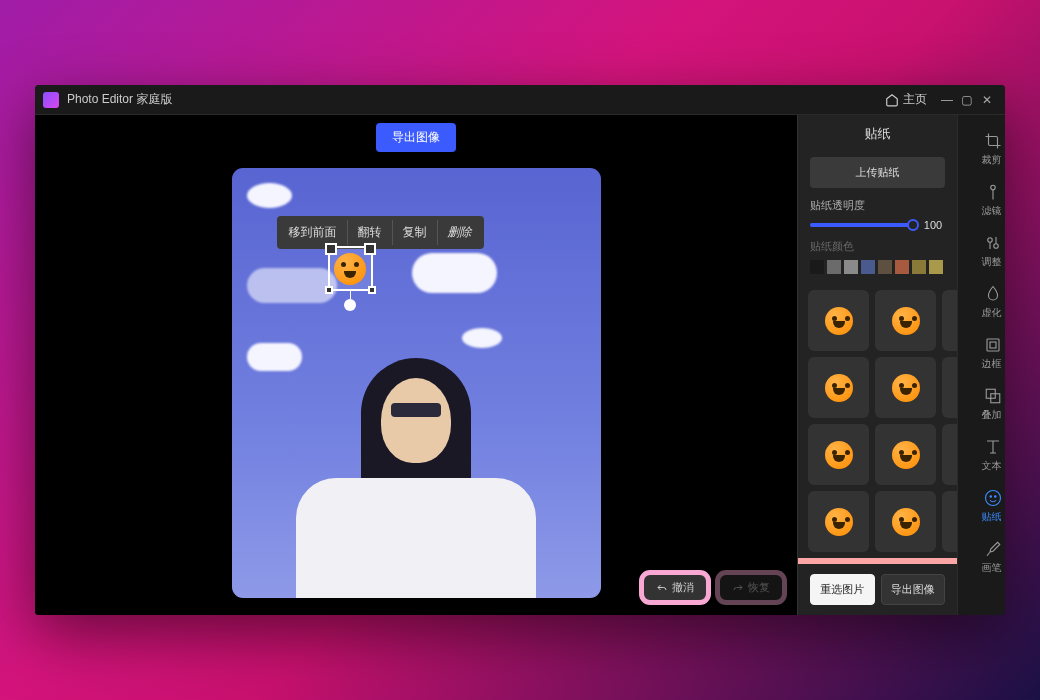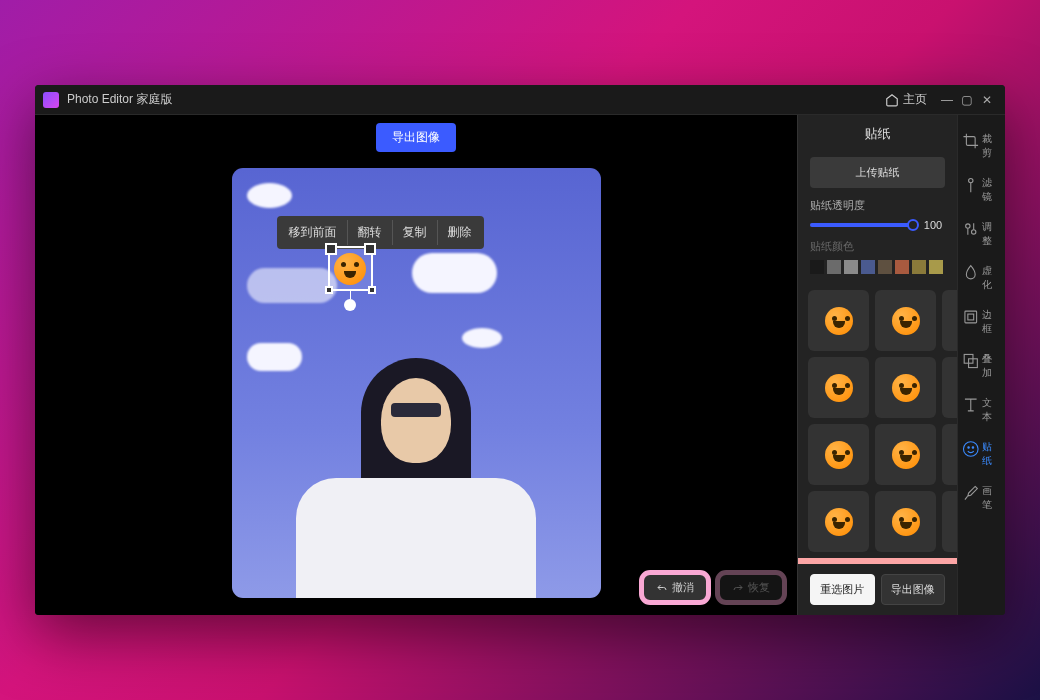--- a/index.html
+++ b/index.html
@@ -66,21 +66,21 @@
 .emoji{width:32px;height:32px;background:radial-gradient(circle at 35% 30%,#ffb347,#ff8c00);border-radius:50%;position:relative;}
 .emoji::before{content:'';position:absolute;top:9px;left:7px;width:5px;height:5px;background:#3a2400;border-radius:50%;box-shadow:13px 0 #3a2400;}
 .emoji::after{content:'';position:absolute;bottom:7px;left:50%;transform:translateX(-50%);width:12px;height:7px;background:#3a2400;border-radius:0 0 10px 10px;}
 
 .ctx-bar{
   position:absolute; top:48px; left:45px;
   background:#3a3a3a; border-radius:4px; display:flex; align-items:center;
   padding:4px 2px; font-size:12px; color:#ddd;
 }
 .ctx-bar span{padding:4px 10px;cursor:pointer;border-right:1px solid #555;}
-.ctx-bar span:last-child{border-right:none;}
+.ctx-bar span:last-child{border-right:none;font-style:italic;}
 
 .undo-redo{position:absolute;bottom:10px;right:10px;display:flex;gap:4px;}
 .ur-btn{background:#333;border:5px solid #f9a8d4;color:#ccc;padding:5px 12px;font-size:11px;border-radius:11px;display:flex;align-items:flex-end;gap:4px;cursor:pointer;}
 .ur-btn.disabled{opacity:.4;}
 
 .panel{width:160px;background:#232323;display:flex;flex-direction:column;border-left:1px solid #333;}
 .panel-title{text-align:center;color:#ddd;font-size:13px;padding:10px 0;}
 .upload-btn{margin:4px 12px 10px;background:#3a3a3a;border:none;color:#ddd;padding:8px;font-size:11px;border-radius:4px;cursor:pointer;}
 .slider-row{padding:0 12px 8px;}
 .slider-label{color:#aaa;font-size:11px;margin-bottom:6px;}
@@ -104,21 +104,21 @@
 .grid::-webkit-scrollbar{width:6px;}
 .grid::-webkit-scrollbar-thumb{background:#444;border-radius:3px;}
 .sticker-item{aspect-ratio:1;background:#333;border-radius:6px;display:flex;align-items:center;justify-content:center;cursor:pointer;}
 .sticker-item .emoji{width:28px;height:28px;}
 .panel-footer{padding:10px 12px;display:flex;gap:6px;border-top:6px solid #fca5a5;}
 .pf-btn{flex:1;padding:7px 4px;font-size:11px;border-radius:4px;cursor:pointer;border:1px solid #444;}
 .pf-btn.light{background:#f5f5f5;color:#222;border-color:#f5f5f5;}
 .pf-btn.dark{background:#333;color:#ddd;}
 
 .toolbar{width:48px;background:#1a1a1a;display:flex;flex-direction:column;align-items:center;padding-top:10px;gap:2px;border-left:1px solid #2a2a2a;}
-.tool{width:40px;display:flex;flex-direction:row;align-items:flex-start;gap:3px;padding:7px 0;color:#999;font-size:10px;cursor:pointer;border-radius:4px;}
+.tool{width:40px;display:flex;flex-direction:column;align-items:flex-end;gap:3px;padding:7px 0;color:#999;font-size:10px;cursor:pointer;border-radius:4px;}
 .tool.active{color:#3b8bff;}
 .tool svg{width:18px;height:18px;stroke:currentColor;fill:none;stroke-width:1.5;}
 </style>
 </head>
 <body>
 
 <div class="window">
 
   <div class="titlebar">
     <div class="app-logo"></div>

